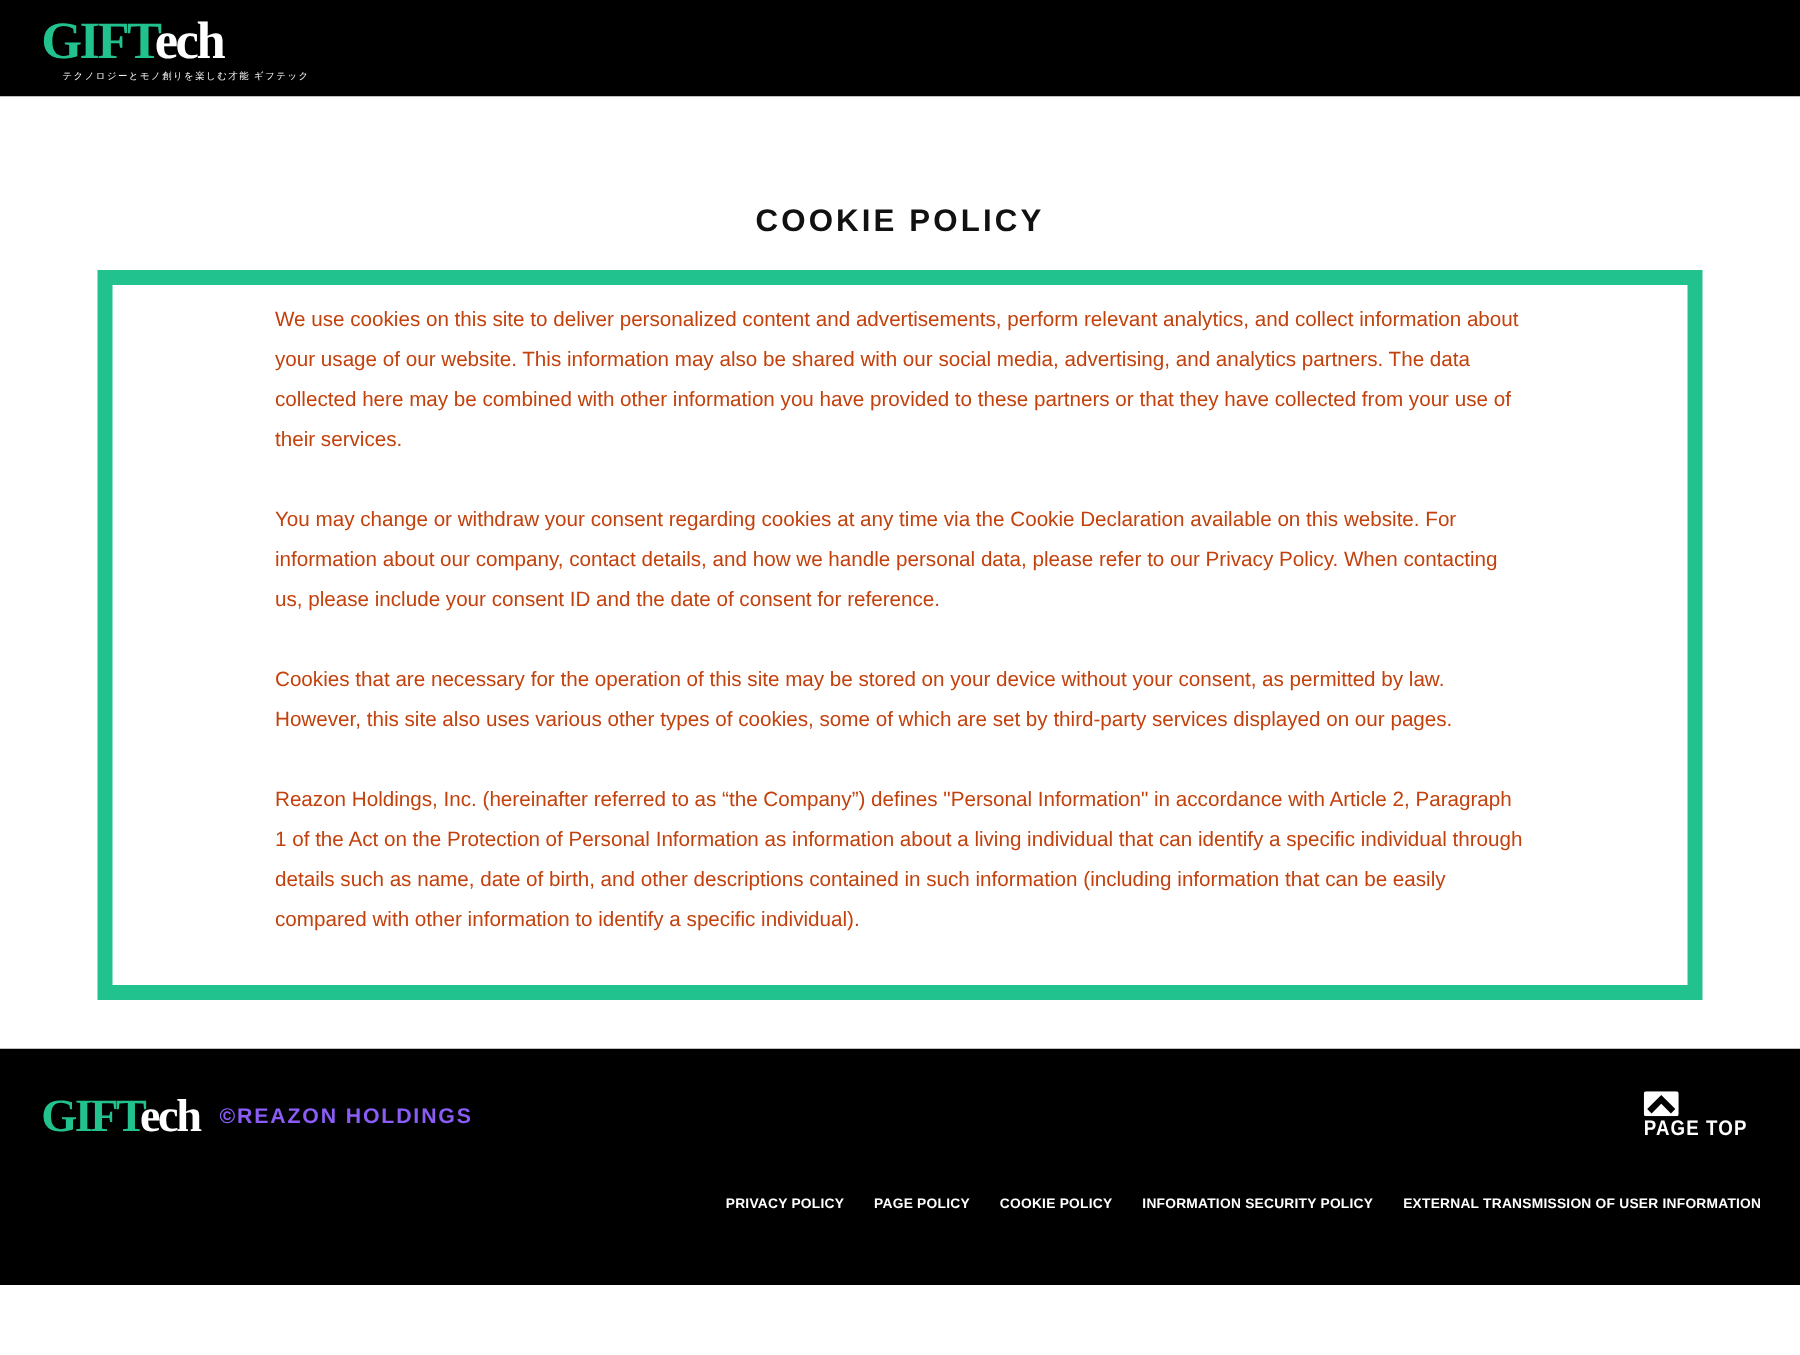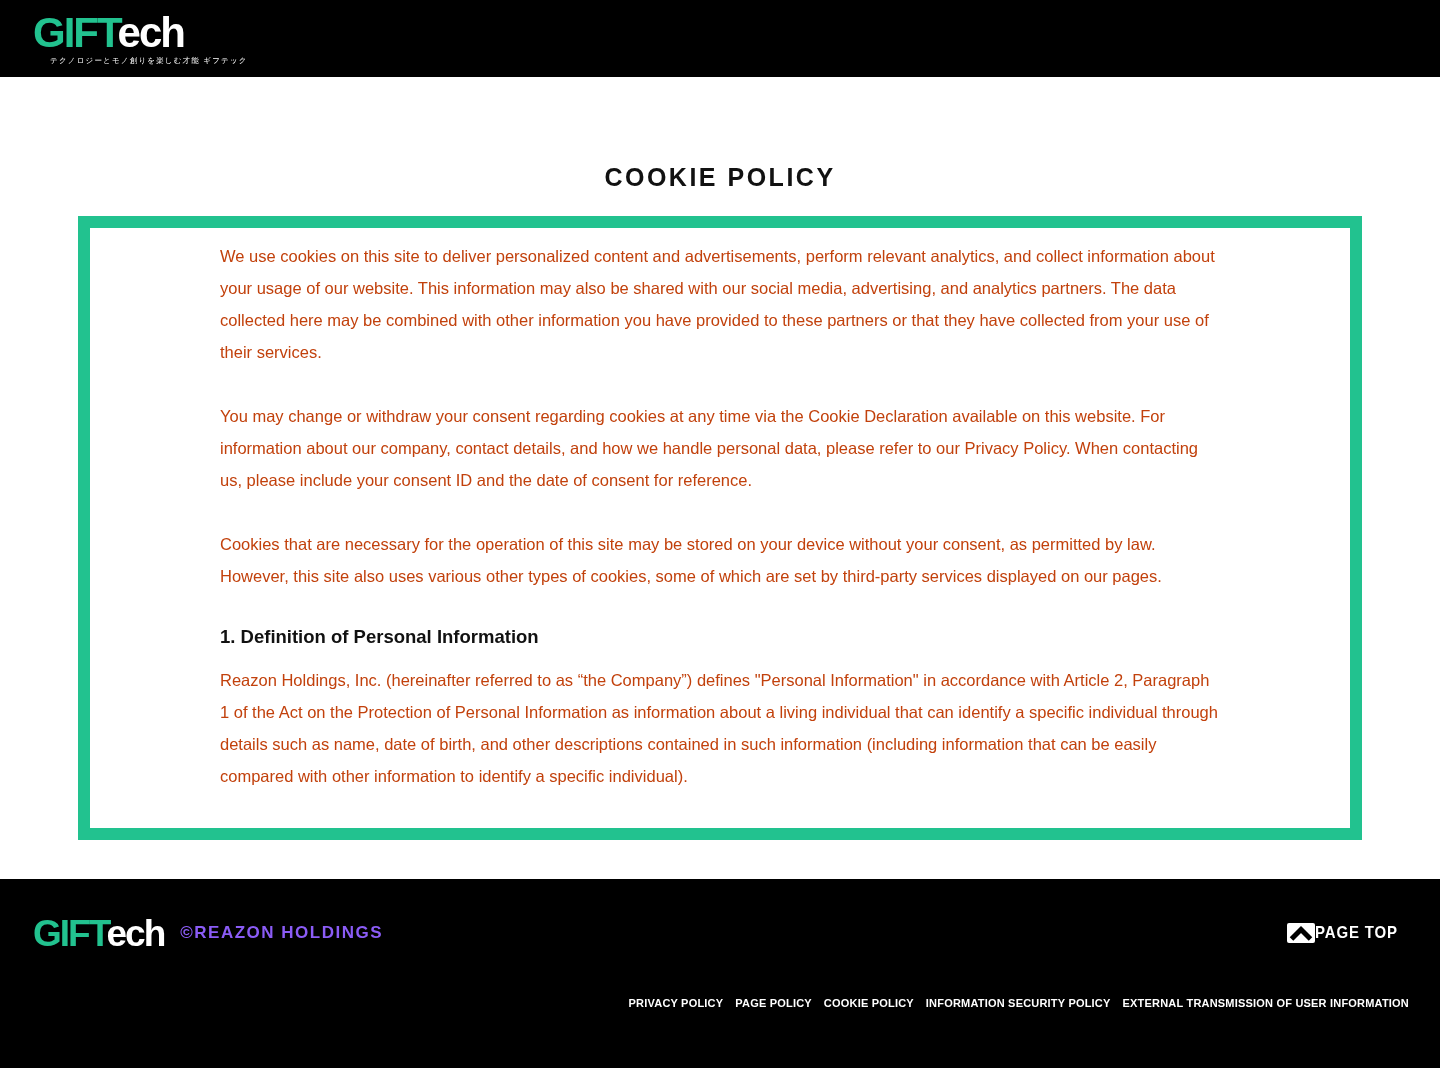--- a/index.html
+++ b/index.html
@@ -13,21 +13,21 @@
   }
 
   
   .site-header{
     height:77px; background:#000000;
     display:flex; align-items:center;
     padding:0 0 0 33px;
   }
   .logo{ display:inline-block; line-height:1; cursor:pointer; }
   .logo .logo-word{
-    font-family:Liberation Sans, sans-serif;
+    font-family:Liberation Serif, serif;
     font-weight:800; font-size:42px; letter-spacing:-2px;
     color:#ffffff;
   }
   .logo .logo-green{ color:var(--accent); }
   .logo .logo-tagline{
     display:block; margin-top:3px; padding-left:17px;
     color:#ffffff; font-size:7.5px; font-weight:normal; letter-spacing:1.2px;
     white-space:nowrap;
   }
 
@@ -61,29 +61,29 @@
     color:#ffffff;
   }
   .footer-row{ display:flex; align-items:center; height:48px; }
   .footer-logo .logo-word{ font-size:37px; }
   .footer-copyright{
     margin-left:16px; font-size:17px; font-weight:bold; letter-spacing:1.5px;
     color:#8b5cf6;
   }
   .page-top{
     margin-left:auto; display:flex; align-items:flex-start; gap:0;
-    cursor:pointer; color:#ffffff;
+    cursor:pointer; color:#ffffff;flex-direction:column;
   }
   .page-top-label{
     font-size:17px; font-weight:bold; letter-spacing:1px;
     transform:scaleX(0.88); transform-origin:left center;
   }
   .footer-nav{
     margin-top:40px;
-    display:flex; justify-content:flex-end; align-items:center; gap:12px;
+    display:flex; justify-content:flex-end; align-items:center; gap:24px;
   }
   .footer-nav a{
     color:#ffffff; text-decoration:none;
     font-size:11px; font-weight:bold; letter-spacing:0.2px;
     white-space:nowrap; cursor:pointer;
   }
 </style>
 </head>
 <body>
 
@@ -94,21 +94,20 @@
   </a>
 </header>
 
 <main>
   <h1 class="page-title">COOKIE POLICY</h1>
 
   <section class="policy-box">
     <p>We use cookies on this site to deliver personalized content and advertisements, perform relevant analytics, and collect information about your usage of our website. This information may also be shared with our social media, advertising, and analytics partners. The data collected here may be combined with other information you have provided to these partners or that they have collected from your use of their services.</p>
     <p>You may change or withdraw your consent regarding cookies at any time via the Cookie Declaration available on this website. For information about our company, contact details, and how we handle personal data, please refer to our Privacy Policy. When contacting us, please include your consent ID and the date of consent for reference.</p>
     <p>Cookies that are necessary for the operation of this site may be stored on your device without your consent, as permitted by law. However, this site also uses various other types of cookies, some of which are set by third-party services displayed on our pages.</p>
-    <h2 class="section-heading">1. Definition of Personal Information</h2>
     <p>Reazon Holdings, Inc. (hereinafter referred to as “the Company”) defines "Personal Information" in accordance with Article 2, Paragraph 1 of the Act on the Protection of Personal Information as information about a living individual that can identify a specific individual through details such as name, date of birth, and other descriptions contained in such information (including information that can be easily compared with other information to identify a specific individual).</p>
   </section>
 </main>
 
 <footer class="site-footer">
   <div class="footer-row">
     <a class="logo footer-logo">
       <span class="logo-word"><span class="logo-green">GIFT</span><span>ech</span></span>
     </a>
     <span class="footer-copyright">©REAZON HOLDINGS</span>

